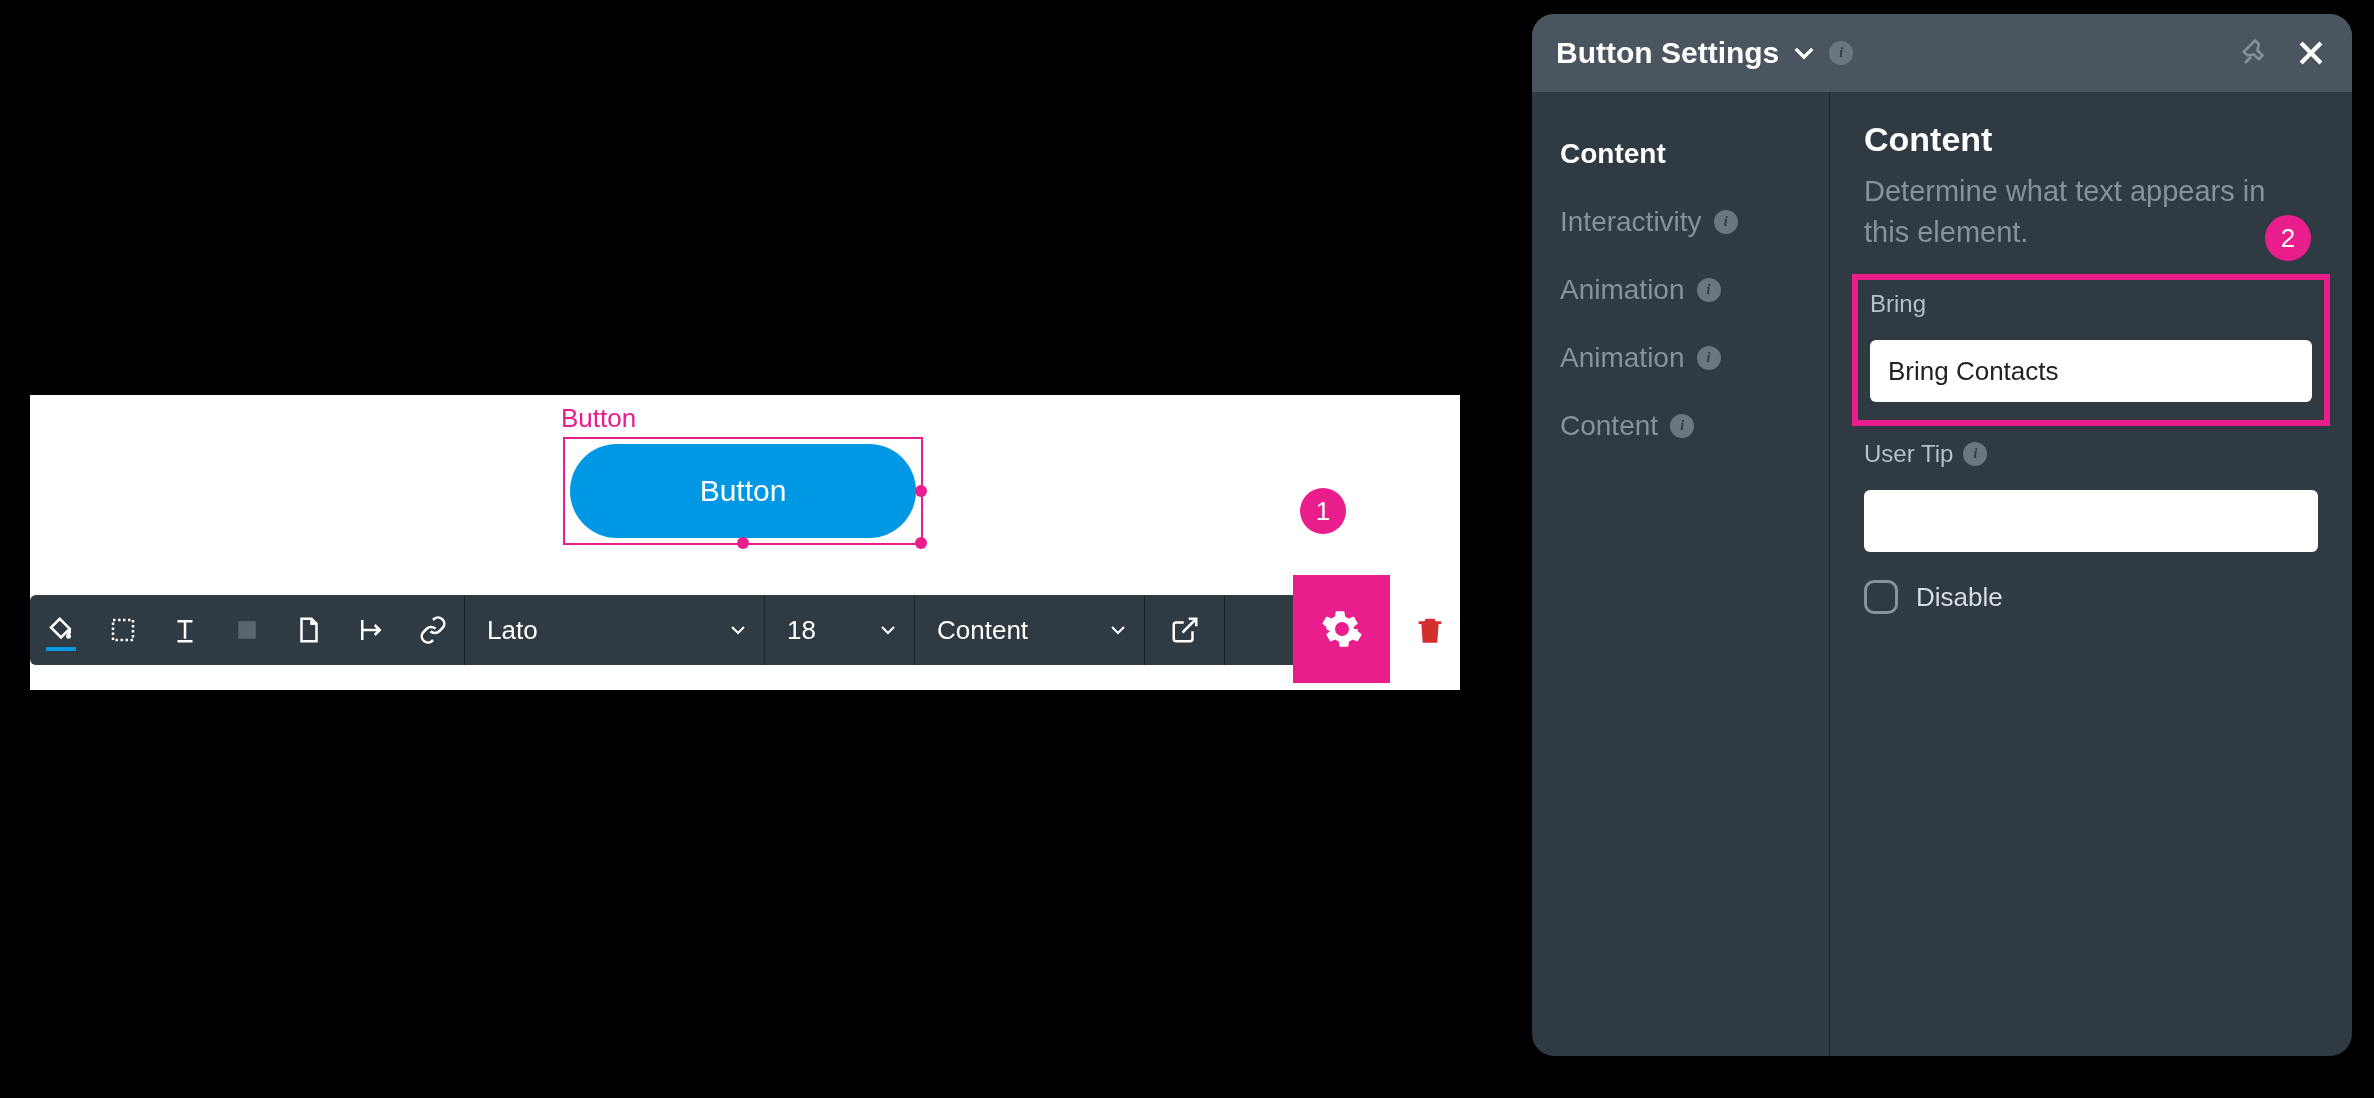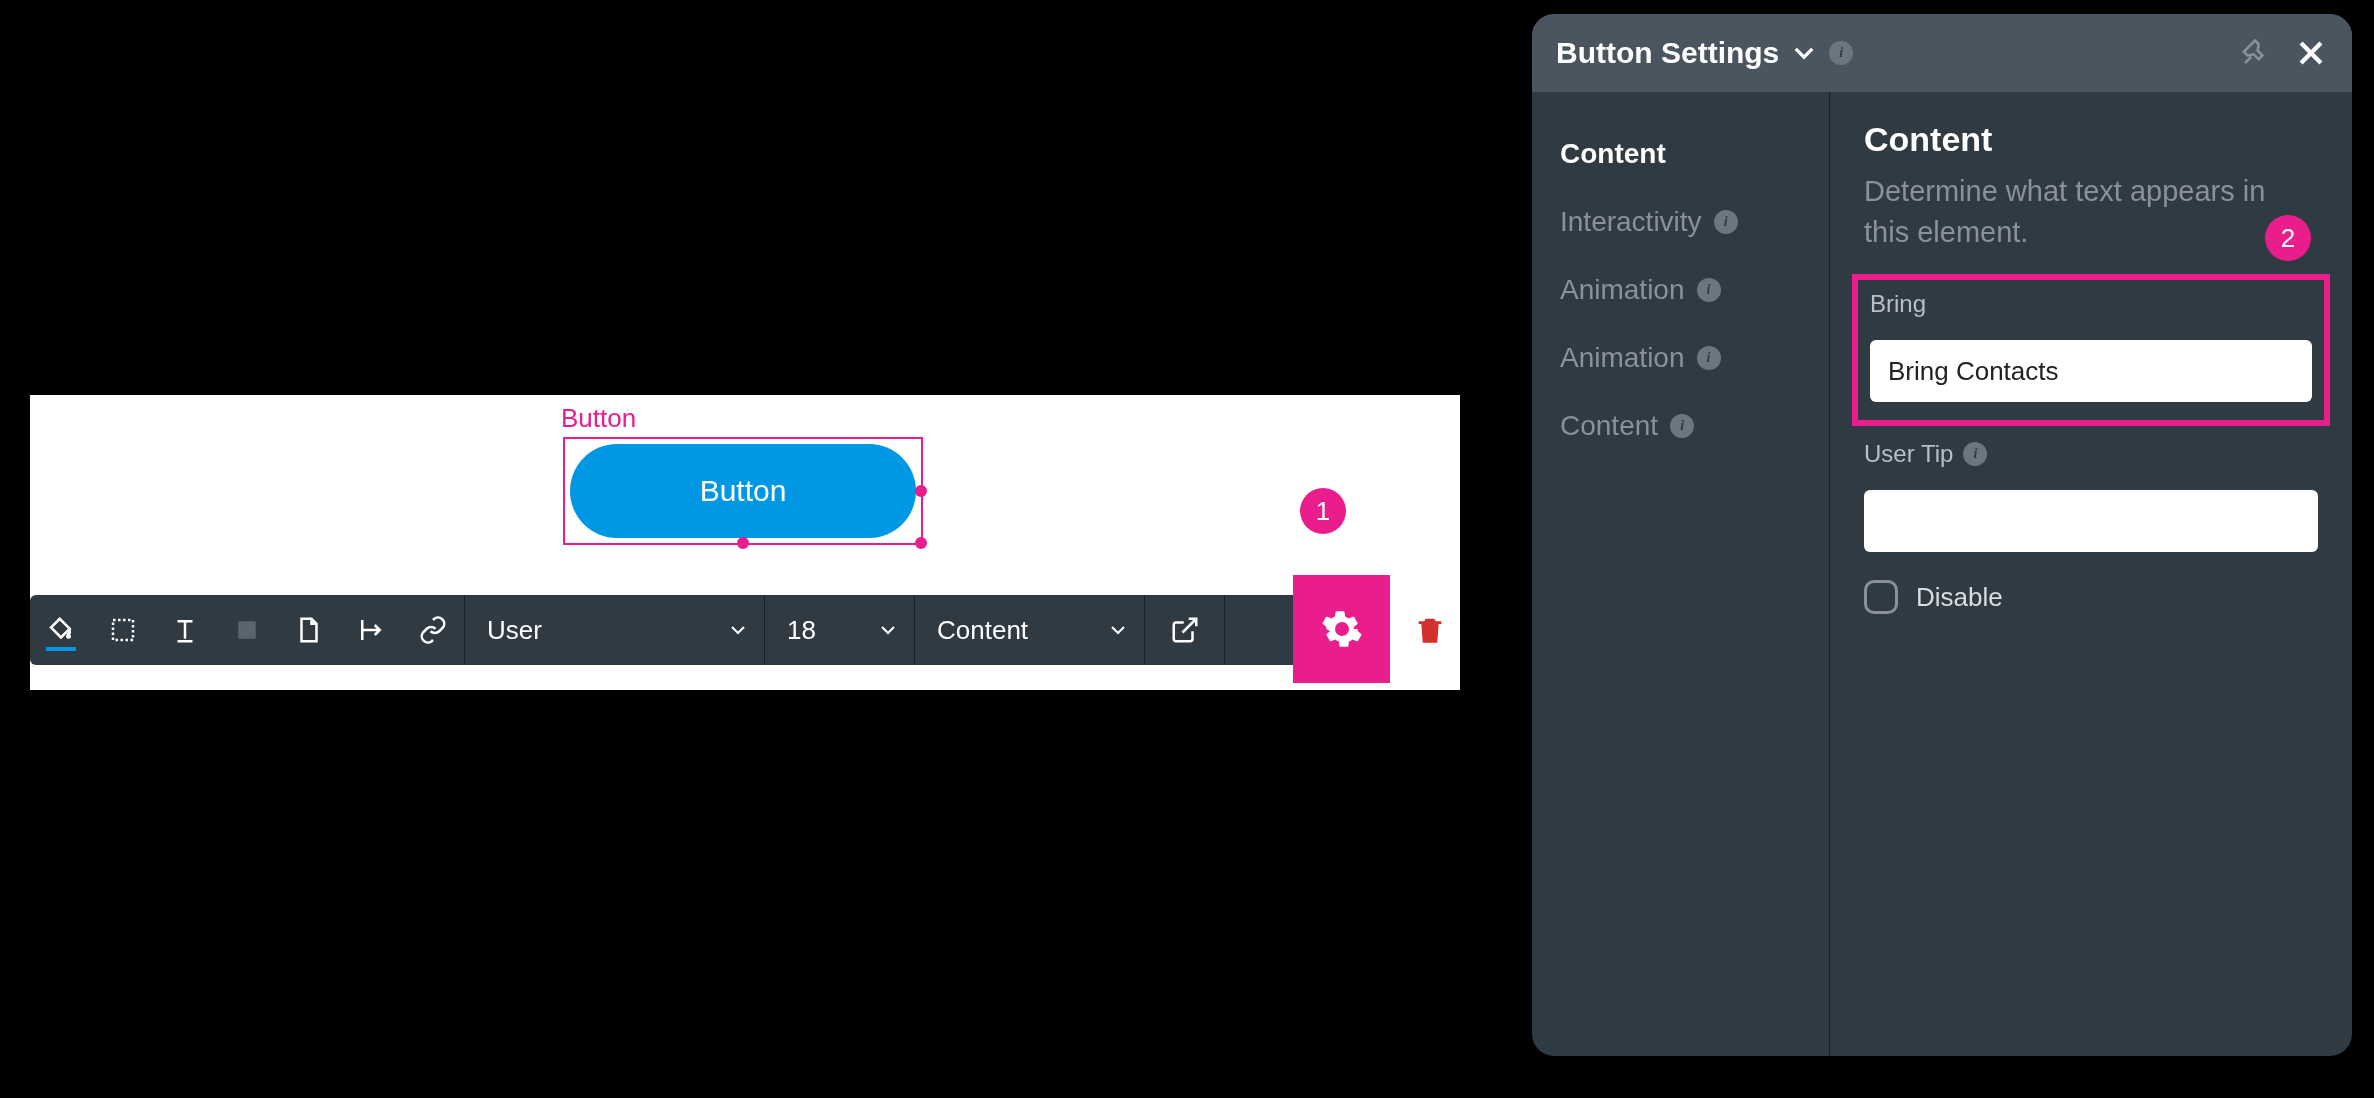--- a/index.html
+++ b/index.html
@@ -381,21 +381,21 @@
       <path d="M5 4v16 M5 12h14 M15 8l4 4-4 4"></path>
     </svg>
   </div>
   <div class="toolbar-icon-btn">
     <svg viewBox="0 0 24 24" fill="none" stroke="currentColor" stroke-width="2">
       <path d="M10 13a5 5 0 0 0 7 0l3-3a5 5 0 0 0-7-7l-1 1"></path>
       <path d="M14 11a5 5 0 0 0-7 0l-3 3a5 5 0 0 0 7 7l1-1"></path>
     </svg>
   </div>
   <div class="toolbar-select font">
-    <span>User</span>
+    <span>Lato</span>
     <svg class="chevron-down" viewBox="0 0 16 10" fill="none" stroke="currentColor" stroke-width="2">
       <path d="M2 2l6 6 6-6"></path>
     </svg>
   </div>
   <div class="toolbar-select size">
     <span>18</span>
     <svg class="chevron-down" viewBox="0 0 16 10" fill="none" stroke="currentColor" stroke-width="2">
       <path d="M2 2l6 6 6-6"></path>
     </svg>
   </div>

